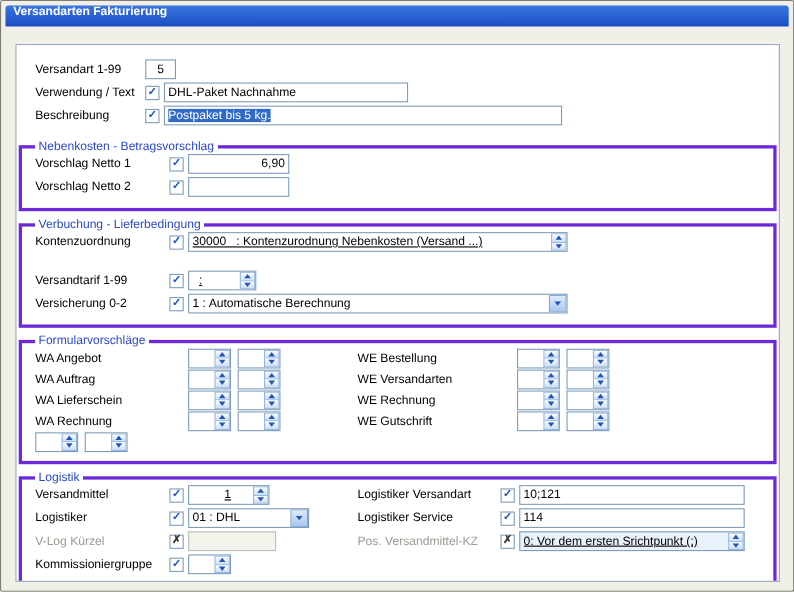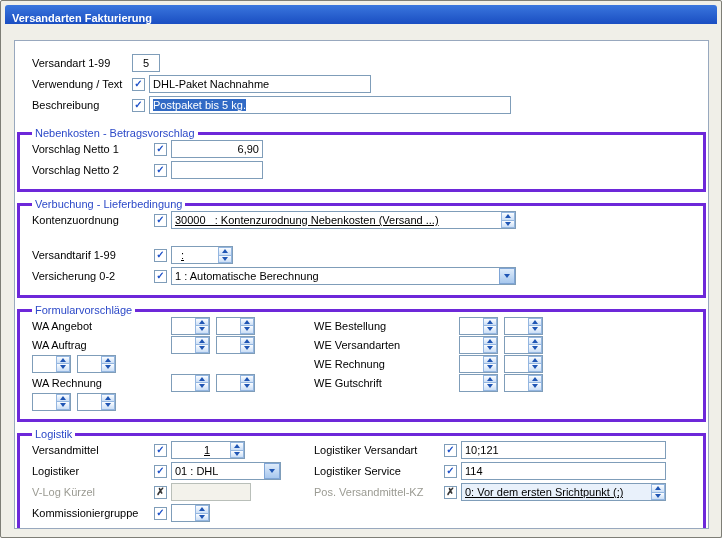--- a/index.html
+++ b/index.html
@@ -5,21 +5,21 @@
   * { margin:0; padding:0; box-sizing:border-box; }
   html,body { background:#FFFFFF; }
   body { font-family:"Liberation Sans", sans-serif; font-size:11px; color:#000; }
 
   .window { position:relative; width:722px; height:538px; background:#F0EFE8;
             border:1px solid #7E7E76; border-radius:2px;
             box-shadow:2px 2px 3px rgba(0,0,0,.3); }
   .titlebar { position:absolute; left:4px; top:4px; right:4px; height:19px;
               background:linear-gradient(180deg,#3A76DD 0%, #1A4EC2 100%);
               border-radius:3px 3px 0 0; color:#fff; font-weight:bold;
-              display:flex; align-items:flex-end; padding:0 7px; }
+              display:flex; align-items:flex-start; padding:0 7px; }
   .content { position:absolute; left:13px; top:39px; width:695px; height:489px;
              background:#fff; border:1px solid #98A8BE; padding:12px 2px 0 2px; overflow:hidden; }
 
   .topsec { padding-left:15px; margin-bottom:12px; }
   .row { display:flex; align-items:center; height:20px; margin-bottom:1px; }
   .row.sm { height:19px; margin-bottom:0; }
   .lbl { flex:none; }
   .lbl.dis { color:#9B9B93; }
 
   .chk { flex:none; width:13px; height:13px; background:#fff; border:1px solid #7F9DB9;
@@ -41,21 +41,21 @@
   .sb  { flex:1; display:flex; align-items:center; justify-content:center;
          background:linear-gradient(180deg,#FBFDFF,#CCDFF6); border:1px solid #94B6E0; }
   .sb + .sb { border-top:none; }
   .tu { width:0; height:0; border-left:3px solid transparent; border-right:3px solid transparent; border-bottom:4px solid #1F55B4; }
   .td { width:0; height:0; border-left:3px solid transparent; border-right:3px solid transparent; border-top:4px solid #1F55B4; }
   .ddb { position:absolute; right:0; top:0; width:16px; height:16px; display:flex; align-items:center; justify-content:center;
          background:linear-gradient(180deg,#DEEBFA,#A8C8EE); border:1px solid #7FA5D6; }
 
   fieldset { border:3px solid #6d28d9; margin:0 0 6px 0; padding:0 12px 8px 12px; }
   legend { color:#2C49C8; padding:0 3px; }
-  .cols { display:flex; }
+  .cols { display:flex;gap:11px; }
   .colL { flex:none; width:282px; }
   .colR { flex:1; }
   .gap { height:14px; }
   .ml6 { margin-left:6px; }
   .sel { background:#316AC5; color:#fff; }
 </style>
 </head>
 <body>
 
 <div class="window">
@@ -216,20 +216,21 @@
                     <i class="tu"></i>
                   </span>
                 <span class="sb">
                     <i class="td"></i>
                   </span>
               </span>
             </span>
           </div>
 
           <div class="row sm">
+            <span class="lbl" style="width:139px">WA Lieferschein</span>
             <span class="field spin" style="width:37px">
               <span class="val"></span>
               <span class="sbs">
                 <span class="sb">
                     <i class="tu"></i>
                   </span>
                 <span class="sb">
                     <i class="td"></i>
                   </span>
               </span>

